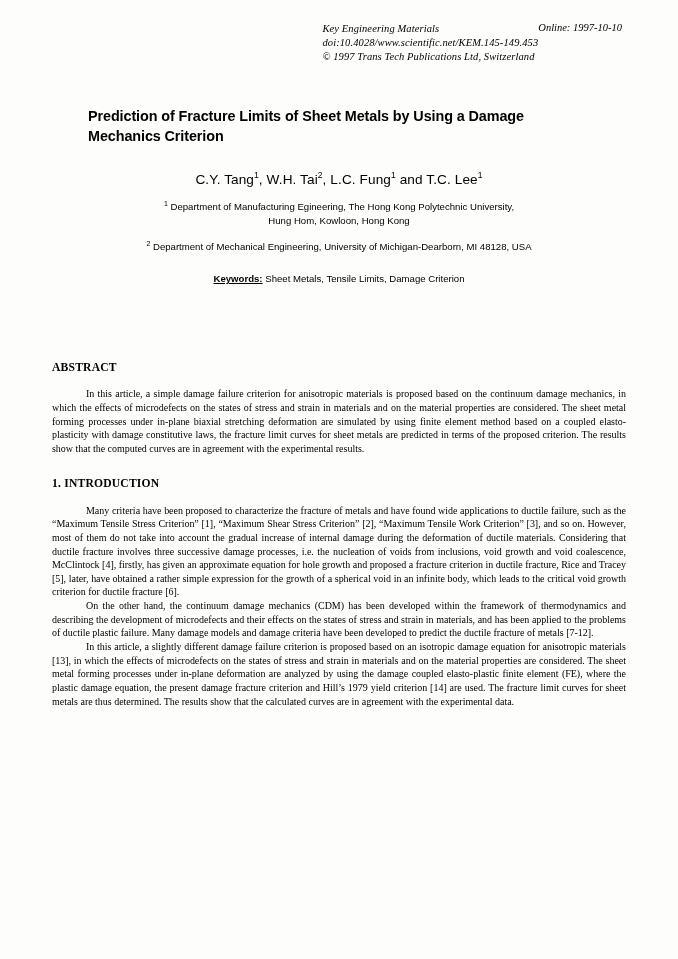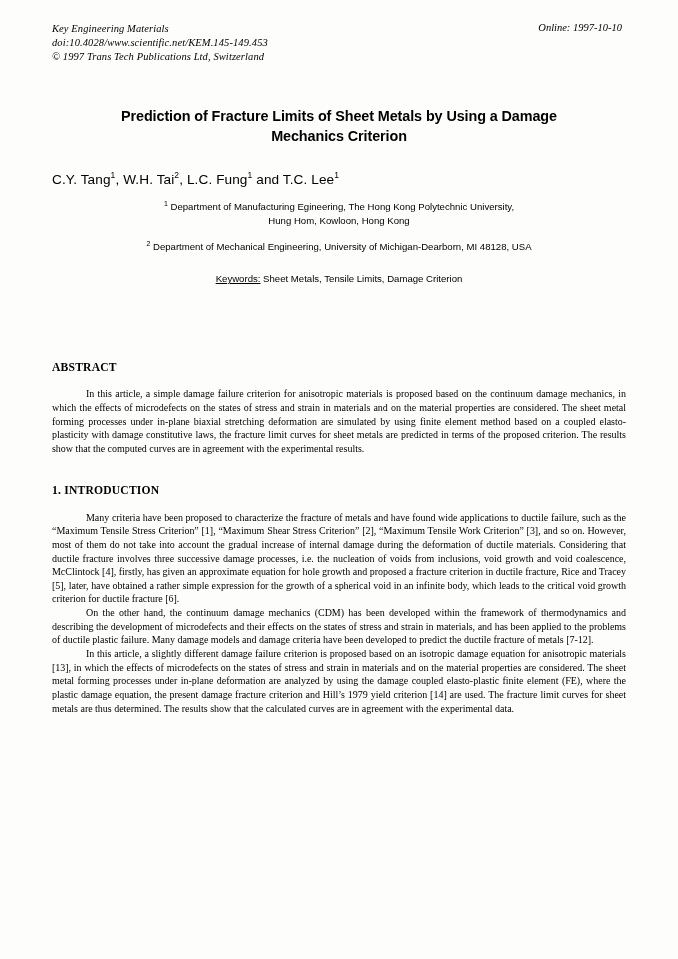--- a/index.html
+++ b/index.html
@@ -25,52 +25,52 @@
   .content {
     position: absolute;
     left: 52px;
     top: 22px;
     width: 574px;
   }
 
   
   .header-row {
     display: flex;
-    justify-content: space-between;
+    justify-content: flex-end;
     align-items: flex-start;
   }
   .journal-block {
     font-style: italic;
     font-size: 10.5px;
     line-height: 1.33;
     letter-spacing: 0.1px;
   }
   .journal-block div { white-space: nowrap; }
   .online-date {
     font-style: italic;
     font-size: 10.5px;
     padding-top: 0px;
     padding-right: 4px;
     white-space: nowrap;
   }
 
   
   .title {
     margin-top: 42px;
-    text-align: center;
     font-family: "Liberation Sans", sans-serif;
     font-weight: bold;
     font-size: 14.4px;
     line-height: 1.42;
     letter-spacing: -0.1px;
     padding: 0 36px;
   }
 
   .authors {
     margin-top: 23px;
+    text-align: center;
     font-family: "Liberation Sans", sans-serif;
     font-size: 13.6px;
     letter-spacing: 0.1px;
   }
   .authors sup { font-size: 8.5px; }
 
   .affil {
     margin-top: 13px;
     text-align: center;
     font-family: "Liberation Sans", sans-serif;
@@ -80,33 +80,33 @@
   .affil sup { font-size: 7px; }
   .affil.second { margin-top: 11px; }
 
   .keywords {
     margin-top: 19px;
     text-align: center;
     font-family: "Liberation Sans", sans-serif;
     font-size: 9.6px;
   }
   .keywords .kw-label {
-    font-weight: normal;
+    font-weight: bold;
     text-decoration: underline;
   }
 
   
   .section-head {
     font-family: "Liberation Serif", serif;
     font-weight: bold;
     font-size: 11.6px;
     letter-spacing: 0.2px;
   }
   #abstract-head { margin-top: 77px; }
-  #intro-head { margin-top: 28px; }
+  #intro-head { margin-top: 21px; }
 
   p.body {
     font-size: 10px;
     line-height: 1.365;
     text-align: justify;
     margin: 0;
     text-indent: 34px;
     letter-spacing: -0.02px;
   }
   #abstract-para { margin-top: 13px; }

